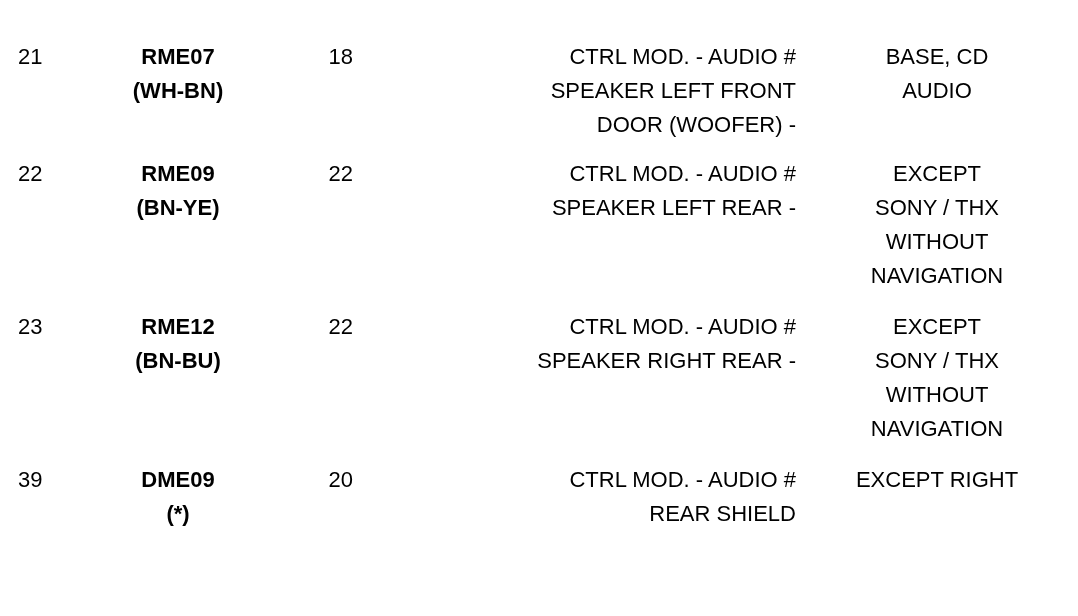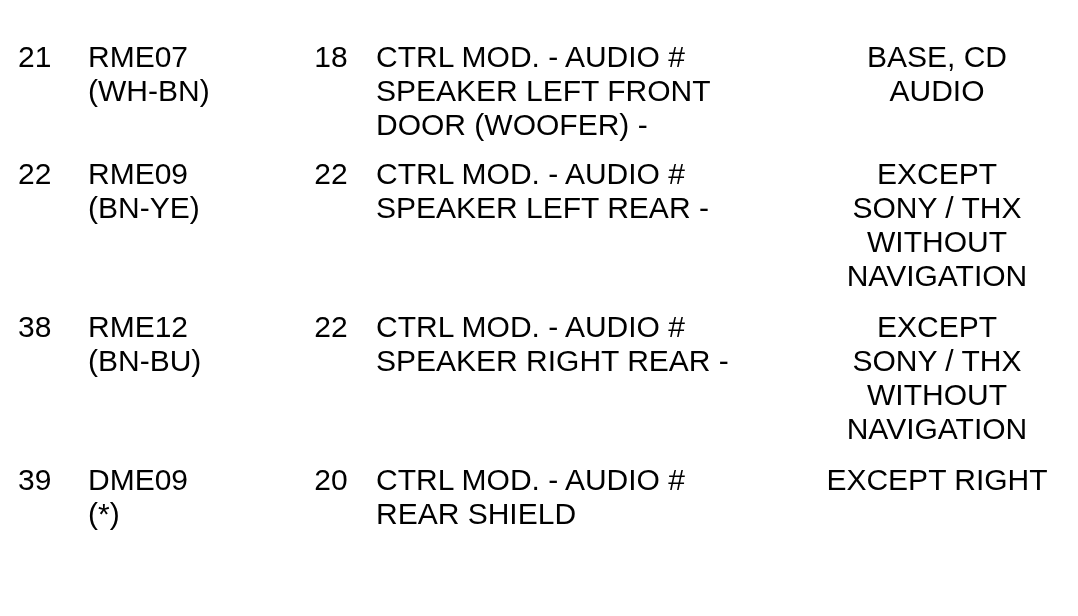--- a/index.html
+++ b/index.html
@@ -25,32 +25,32 @@
   }
 
   .pin-row {
     position: absolute;
     left: 0;
     width: 1078px;
   }
 
   .cell {
     position: absolute;
-    font-size: 30px;
+    font-size: 22px;
     line-height: 34px;
     font-weight: 400;
     letter-spacing: 0px;
     color: #000000;
     white-space: pre-line;
   }
 
   .col-pin      { left: 18px;  width: 70px;  text-align: left; }
-  .col-circuit  { left: 88px;  width: 180px; text-align: left; }
-  .col-gauge    { left: 296px; width: 70px;  text-align: center; }
-  .col-desc     { left: 376px; width: 420px; text-align: left; }
+  .col-circuit  { left: 88px;  width: 180px; text-align: center; font-weight: bold; }
+  .col-gauge    { left: 283px; width: 70px;  text-align: right; }
+  .col-desc     { left: 376px; width: 420px; text-align: right; }
   .col-notes    { left: 803px; width: 268px; text-align: center; }
 
   .row-1 { top: 40px; }
   .row-2 { top: 157px; }
   .row-3 { top: 310px; }
   .row-4 { top: 463px; }
 </style>
 </head>
 <body>
 
@@ -75,21 +75,21 @@
     <div class="cell col-gauge">22</div>
     <div class="cell col-desc">CTRL MOD. - AUDIO #
 SPEAKER LEFT REAR -</div>
     <div class="cell col-notes">EXCEPT
 SONY / THX
 WITHOUT
 NAVIGATION</div>
   </div>
 
   <div class="pin-row row-3">
-    <div class="cell col-pin">38</div>
+    <div class="cell col-pin">23</div>
     <div class="cell col-circuit">RME12
 (BN-BU)</div>
     <div class="cell col-gauge">22</div>
     <div class="cell col-desc">CTRL MOD. - AUDIO #
 SPEAKER RIGHT REAR -</div>
     <div class="cell col-notes">EXCEPT
 SONY / THX
 WITHOUT
 NAVIGATION</div>
   </div>

